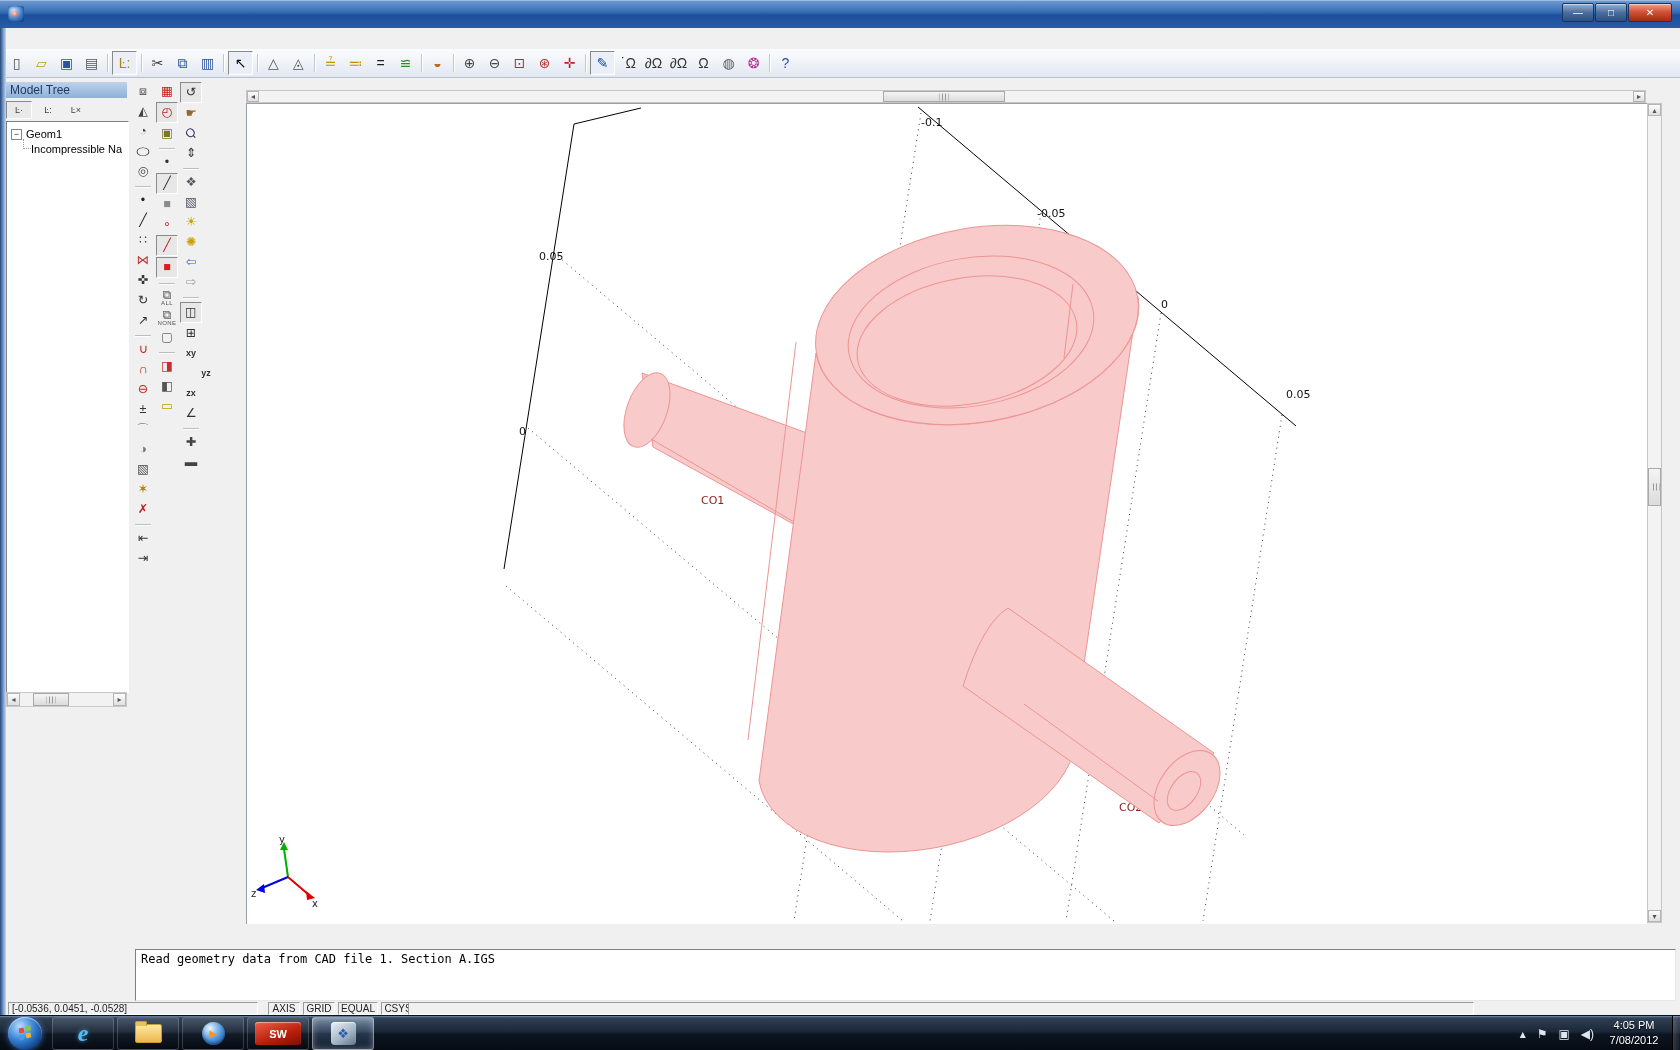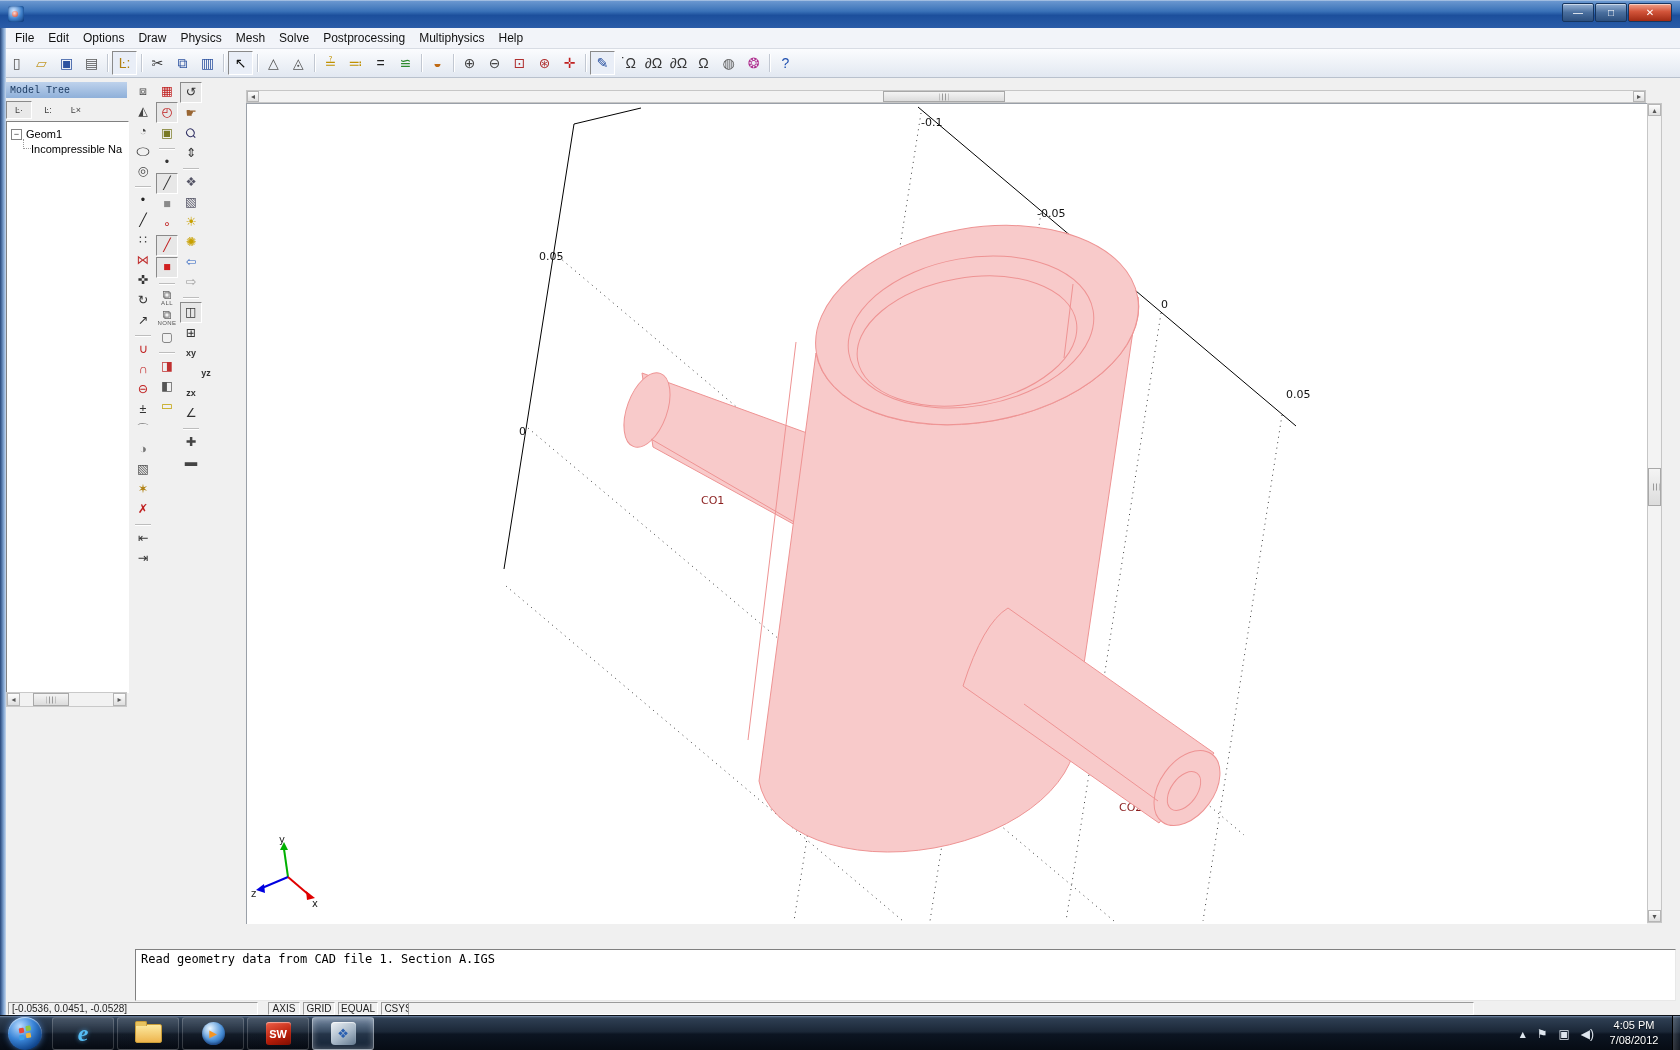--- a/index.html
+++ b/index.html
@@ -46,22 +46,22 @@
   .cb .caption{font-size:6px;color:#555;line-height:5px;letter-spacing:.4px;}
   .cb.active{border:1px solid;border-color:#8a8a8a #ffffff #ffffff #8a8a8a;background:#e7e7e7;}
   .sep-h{height:9px;width:20px;position:relative;}
   .sep-h::after{content:"";position:absolute;left:2px;right:2px;top:4px;height:1px;background:#bdbdbd;box-shadow:0 1px 0 #fff;}
   .rotm45{display:inline-block;transform:rotate(-45deg);}
   .squish{display:inline-block;transform:scaleY(.66);}
   .tiny{font-size:9px !important;font-weight:bold;}
 
   
   .mt-header{position:absolute;left:6px;top:82px;width:121px;height:16px;
-    background:linear-gradient(180deg,#bed2ec,#8fb0d9);color:#1d3c63;font-size:10px;
-    display:flex;align-items:center;padding-left:4px;box-sizing:border-box;font-family:Liberation Mono, monospace;}
+    background:linear-gradient(180deg,#bed2ec,#8fb0d9);color:#1d3c63;font-size:12px;
+    display:flex;align-items:center;padding-left:4px;box-sizing:border-box;}
   .mt-btns{position:absolute;left:6px;top:100px;width:121px;height:20px;display:flex;gap:4px;align-items:center;}
   .mtb{width:24px;height:16px;display:flex;align-items:center;justify-content:center;font-size:9px;color:#444;}
   .mtb.active{border:1px solid;border-color:#8a8a8a #fff #fff #8a8a8a;background:#e9e9e9;}
   .mt-tree{position:absolute;left:6px;top:121px;width:121px;height:570px;background:#fff;
     border:1px solid;border-color:#808080 #fff #fff #808080;overflow:hidden;font-size:11px;}
   .tree-row{display:flex;align-items:center;margin:6px 0 0 4px;white-space:nowrap;}
   .minus-box{width:9px;height:9px;border:1px solid #848484;background:#fff;display:flex;align-items:center;
     justify-content:center;font-size:9px;line-height:7px;color:#333;margin-right:4px;flex:0 0 auto;}
   .tree-child{margin:3px 0 0 14px;position:relative;padding-left:10px;white-space:nowrap;}
   .tree-child::before{content:"";position:absolute;left:2px;top:-4px;width:7px;height:9px;
@@ -114,21 +114,21 @@
   .task-btn.active{background:linear-gradient(180deg,rgba(200,225,255,.45),rgba(130,170,215,.22) 50%,rgba(60,100,150,.25));
     border-color:rgba(255,255,255,.45);box-shadow:inset 0 0 6px rgba(255,255,255,.35);}
   .task-btn .glyph{display:flex;align-items:center;justify-content:center;}
   .taskbar-ie .glyph{font-family:"Liberation Serif",serif;font-style:italic;font-weight:bold;color:#55bdf5;font-size:24px;text-shadow:0 0 4px rgba(90,190,255,.7);}
   .taskbar-explorer .glyph{width:25px;height:17px;background:linear-gradient(180deg,#fce9a0,#eeb54e);
     border:1px solid #c99d38;border-radius:2px;position:relative;}
   .taskbar-explorer .glyph::before{content:"";position:absolute;left:-1px;top:-4px;width:10px;height:4px;
     background:#e7c25f;border:1px solid #c99d38;border-bottom:none;border-radius:2px 2px 0 0;}
   .taskbar-wmp .glyph{width:23px;height:23px;border-radius:50%;color:#f59523;font-size:10px;
     background:radial-gradient(circle at 35% 28%,#eaf6ff,#4a90d8 55%,#15549e);box-shadow:inset 0 -2px 3px rgba(0,0,40,.4);}
-  .taskbar-solidworks .glyph{width:25px;height:23px;border-radius:3px;color:#fff;font-weight:bold;font-size:11px;
+  .taskbar-solidworks .glyph{width:46px;height:23px;border-radius:3px;color:#fff;font-weight:bold;font-size:11px;
     background:linear-gradient(160deg,#f06048,#b81e0a 60%,#7e0e02);box-shadow:inset 0 1px 1px rgba(255,255,255,.5);}
   .taskbar-comsol .glyph{width:25px;height:23px;border-radius:4px;color:#2a5fb0;font-size:13px;
     background:linear-gradient(145deg,#eef2f6,#a8b8c8 55%,#62788e);box-shadow:inset 0 1px 1px rgba(255,255,255,.7);}
   .tray{position:absolute;right:86px;top:0;height:35px;display:flex;align-items:center;gap:11px;}
   .tray-ic{color:#dfe6ee;font-size:12px;line-height:1;}
   .clock{position:absolute;right:10px;top:2px;width:72px;text-align:center;color:#fff;font-size:11px;line-height:15px;
     text-shadow:0 1px 1px rgba(0,0,0,.8);}
   .show-desktop{position:absolute;right:0;top:0;width:7px;height:35px;border-left:1px solid #000;
     background:linear-gradient(90deg,rgba(255,255,255,.18),rgba(255,255,255,.05));}
 
@@ -142,32 +142,20 @@
 
   <div class="titlebar">
     <span class="app-icon"></span>
     <span class="win-btns">
       <span class="wb">—</span>
       <span class="wb">□</span>
       <span class="wb close">✕</span>
     </span>
   </div>
 
-  <div class="menubar" id="menubar">
-      <span class="menu-item">File</span>
-      <span class="menu-item">Edit</span>
-      <span class="menu-item">Options</span>
-      <span class="menu-item">Draw</span>
-      <span class="menu-item">Physics</span>
-      <span class="menu-item">Mesh</span>
-      <span class="menu-item">Solve</span>
-      <span class="menu-item">Postprocessing</span>
-      <span class="menu-item">Multiphysics</span>
-      <span class="menu-item">Help</span>
-    </div>
   <div class="toolbar" id="main-toolbar">
       <span class="tb new-icon">
         <span class="glyph" style="color: rgb(85, 85, 85);">▯</span>
       </span>
       <span class="tb open-icon">
         <span class="glyph" style="color: rgb(194, 153, 42);">▱</span>
       </span>
       <span class="tb save-icon">
         <span class="glyph" style="color: rgb(45, 82, 160);">▣</span>
       </span>

